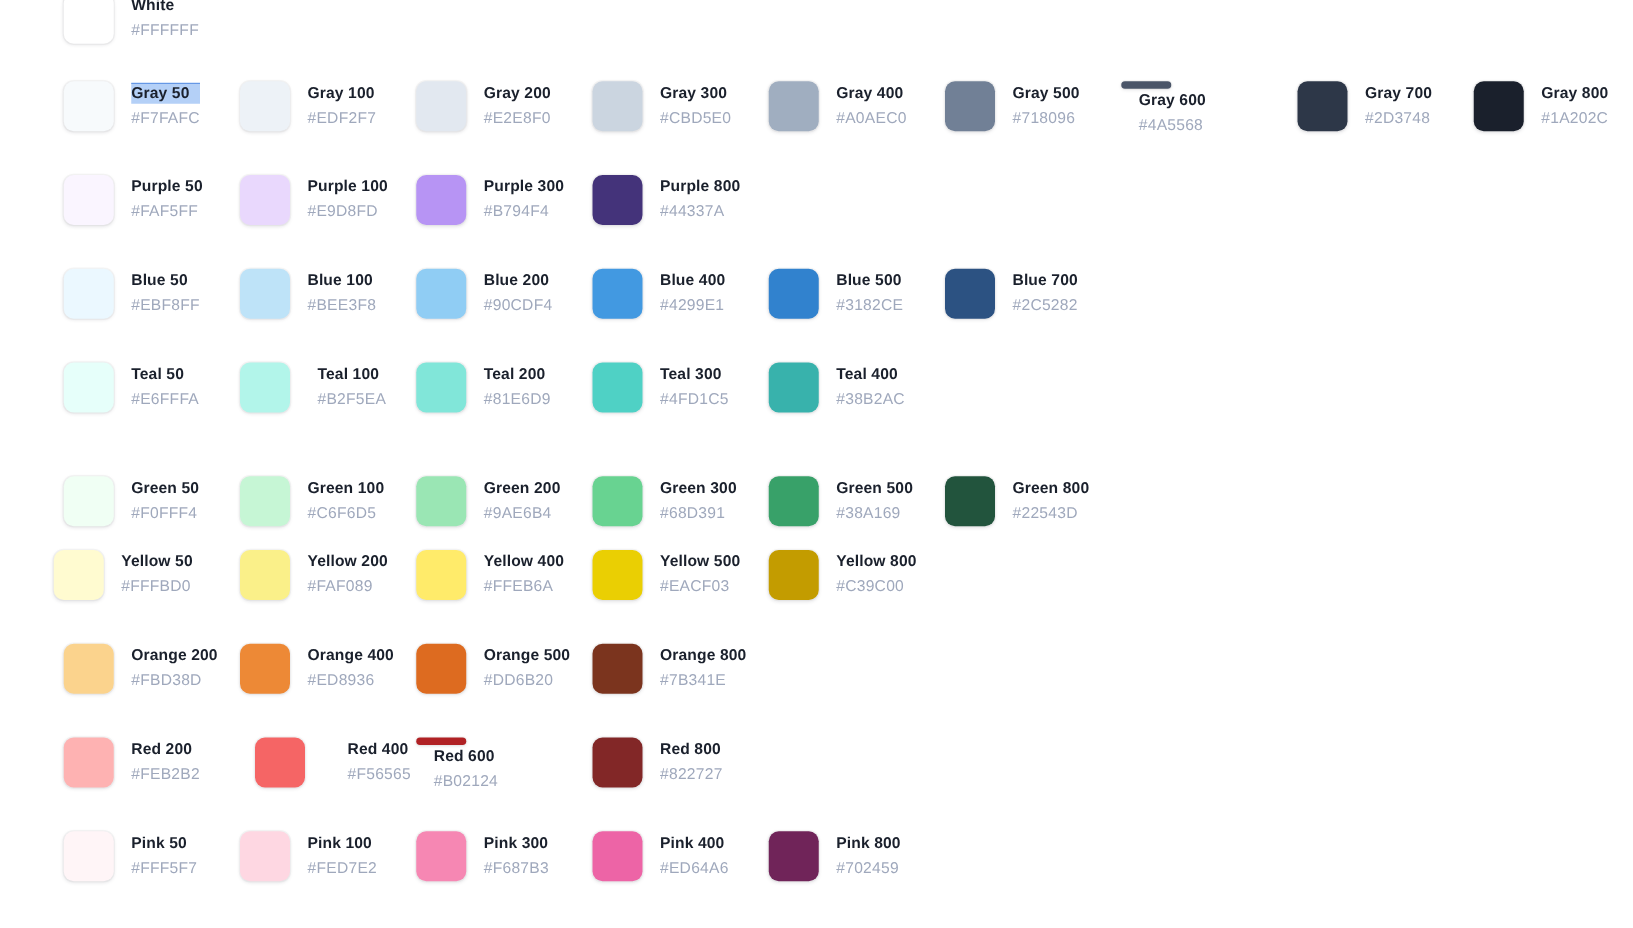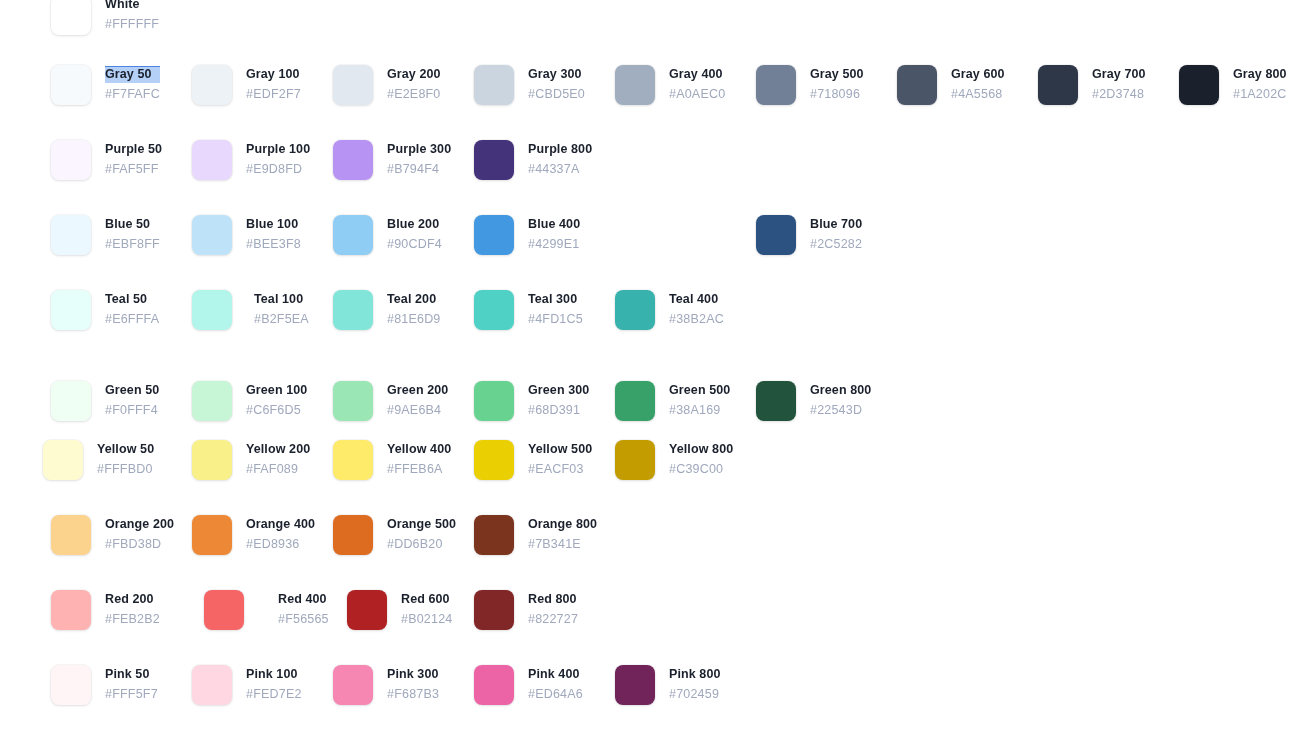--- a/index.html
+++ b/index.html
@@ -149,21 +149,21 @@
             <div class="swatch-hex">#A0AEC0</div>
           </div>
         </div>
         <div class="swatch-cell" style="left: 756px;">
           <div class="swatch-chip" title="#718096" style="background: rgb(113, 128, 150);"></div>
           <div class="swatch-text">
             <div class="swatch-name">Gray 500</div>
             <div class="swatch-hex">#718096</div>
           </div>
         </div>
-        <div class="swatch-cell" style="left: 897px;">
+        <div class="swatch-cell" style="left: 897px; flex-direction: column;">
           <div class="swatch-chip" title="#4A5568" style="background: rgb(74, 85, 104);"></div>
           <div class="swatch-text">
             <div class="swatch-name">Gray 600</div>
             <div class="swatch-hex">#4A5568</div>
           </div>
         </div>
         <div class="swatch-cell" style="left: 1038px;">
           <div class="swatch-chip" title="#2D3748" style="background: rgb(45, 55, 72);"></div>
           <div class="swatch-text">
             <div class="swatch-name">Gray 700</div>
@@ -228,20 +228,27 @@
           <div class="swatch-text">
             <div class="swatch-name">Blue 200</div>
             <div class="swatch-hex">#90CDF4</div>
           </div>
         </div>
         <div class="swatch-cell" style="left: 474px;">
           <div class="swatch-chip" title="#4299E1" style="background: rgb(66, 153, 225);"></div>
           <div class="swatch-text">
             <div class="swatch-name">Blue 400</div>
             <div class="swatch-hex">#4299E1</div>
+          </div>
+        </div>
+        <div class="swatch-cell" style="left: 615px;">
+          <div class="swatch-chip" title="#3182CE" style="background: rgb(49, 130, 206);"></div>
+          <div class="swatch-text">
+            <div class="swatch-name">Blue 500</div>
+            <div class="swatch-hex">#3182CE</div>
           </div>
         </div>
         <div class="swatch-cell" style="left: 756px;">
           <div class="swatch-chip" title="#2C5282" style="background: rgb(44, 82, 130);"></div>
           <div class="swatch-text">
             <div class="swatch-name">Blue 700</div>
             <div class="swatch-hex">#2C5282</div>
           </div>
         </div>
       </div>
@@ -401,21 +408,21 @@
             <div class="swatch-hex">#FEB2B2</div>
           </div>
         </div>
         <div class="swatch-cell" style="left: 204px; gap: 20px;">
           <div class="swatch-chip" title="#F56565" style="background: rgb(245, 101, 101);"></div>
           <div class="swatch-text">
             <div class="swatch-name">Red 400</div>
             <div class="swatch-hex">#F56565</div>
           </div>
         </div>
-        <div class="swatch-cell" style="left: 347px;">
+        <div class="swatch-cell" style="left: 333px; flex-direction: column;">
           <div class="swatch-chip" title="#B02124" style="background: rgb(176, 33, 36);"></div>
           <div class="swatch-text">
             <div class="swatch-name">Red 600</div>
             <div class="swatch-hex">#B02124</div>
           </div>
         </div>
         <div class="swatch-cell" style="left: 474px;">
           <div class="swatch-chip" title="#822727" style="background: rgb(130, 39, 39);"></div>
           <div class="swatch-text">
             <div class="swatch-name">Red 800</div>

